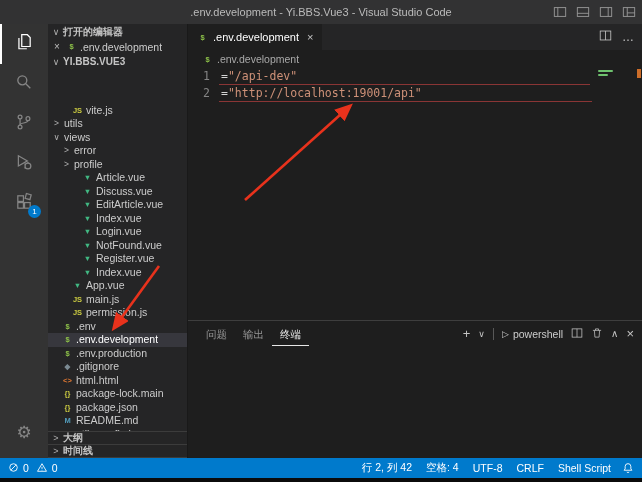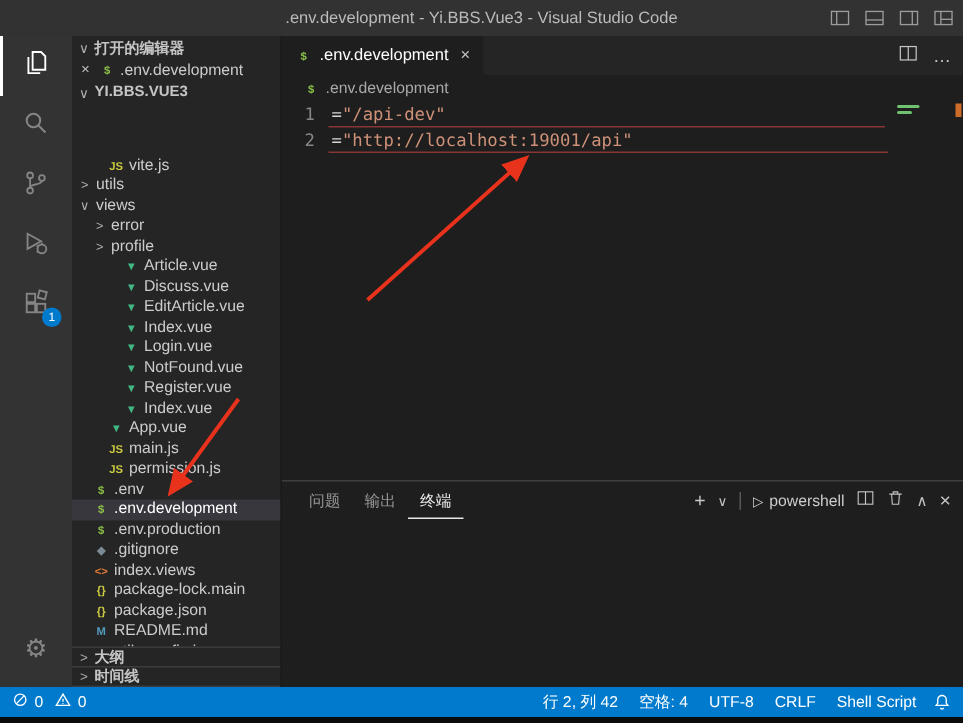--- a/index.html
+++ b/index.html
@@ -243,21 +243,21 @@
         <div class="trow" style="padding-left: 14px;">
           <span class="fi" style="color: rgb(141, 193, 73);">$</span>
           <span class="tlbl">.env.production</span>
         </div>
         <div class="trow" style="padding-left: 14px;">
           <span class="fi" style="color: rgb(123, 138, 146);">◆</span>
           <span class="tlbl">.gitignore</span>
         </div>
         <div class="trow" style="padding-left: 14px;">
           <span class="fi" style="color: rgb(227, 121, 51);">&lt;&gt;</span>
-          <span class="tlbl">index.views</span>
+          <span class="tlbl">html.html</span>
         </div>
         <div class="trow" style="padding-left: 14px;">
           <span class="fi" style="color: rgb(203, 203, 65);">{}</span>
           <span class="tlbl">package-lock.main</span>
         </div>
         <div class="trow" style="padding-left: 14px;">
           <span class="fi" style="color: rgb(203, 203, 65);">{}</span>
           <span class="tlbl">package.json</span>
         </div>
         <div class="trow" style="padding-left: 14px;">

